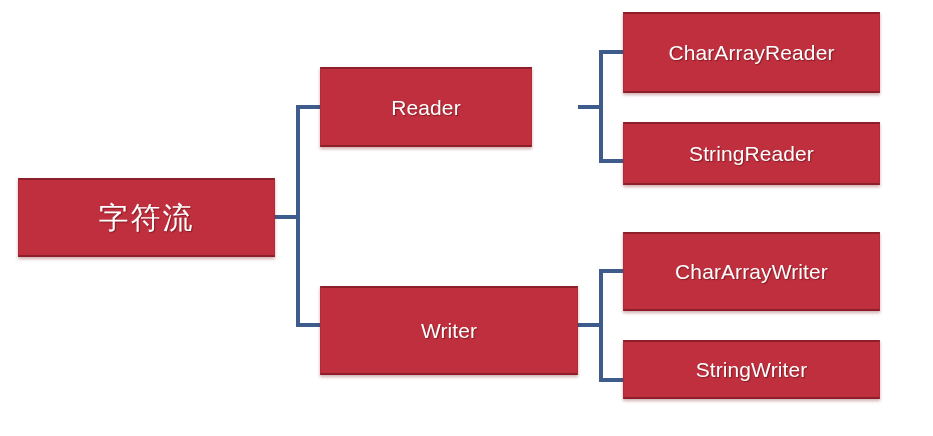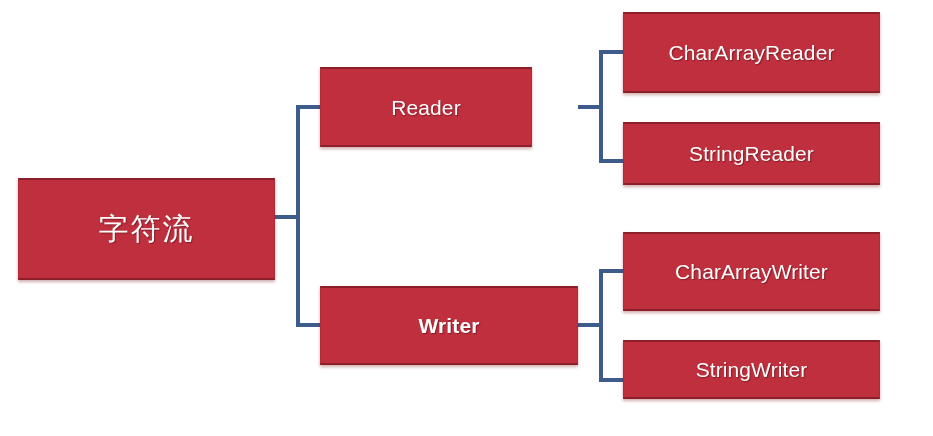--- a/index.html
+++ b/index.html
@@ -44,23 +44,23 @@
     line-height: 1;
     letter-spacing: 0.1px;
     white-space: nowrap;
     text-shadow: 1px 1px 1px rgba(90, 12, 20, 0.55);
   }
   .node-label.cjk {
     font-size: 30px;
     letter-spacing: 2px;
   }
   
-  #node-root       { left: 18px;  top: 178px; width: 257px; height: 102px; }
+  #node-root       { left: 18px;  top: 178px; width: 257px; height: 79px; }
   #node-reader     { left: 320px; top: 67px;  width: 212px; height: 80px; }
-  #node-writer     { left: 320px; top: 286px; width: 258px; height: 79px; font-weight: bold; }
+  #node-writer     { left: 320px; top: 286px; width: 258px; height: 89px; }
   #node-chararrayreader { left: 623px; top: 12px;  width: 257px; height: 81px; }
   #node-stringreader    { left: 623px; top: 122px; width: 257px; height: 63px; }
   #node-chararraywriter { left: 623px; top: 232px; width: 257px; height: 79px; text-align: right; }
   #node-stringwriter    { left: 623px; top: 340px; width: 257px; height: 59px; }
 </style>
 </head>
 <body>
 
 <div id="diagram-canvas">
 

